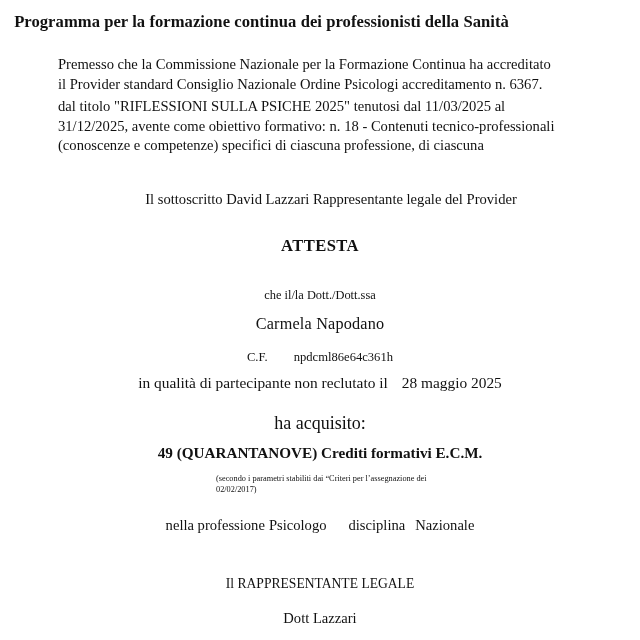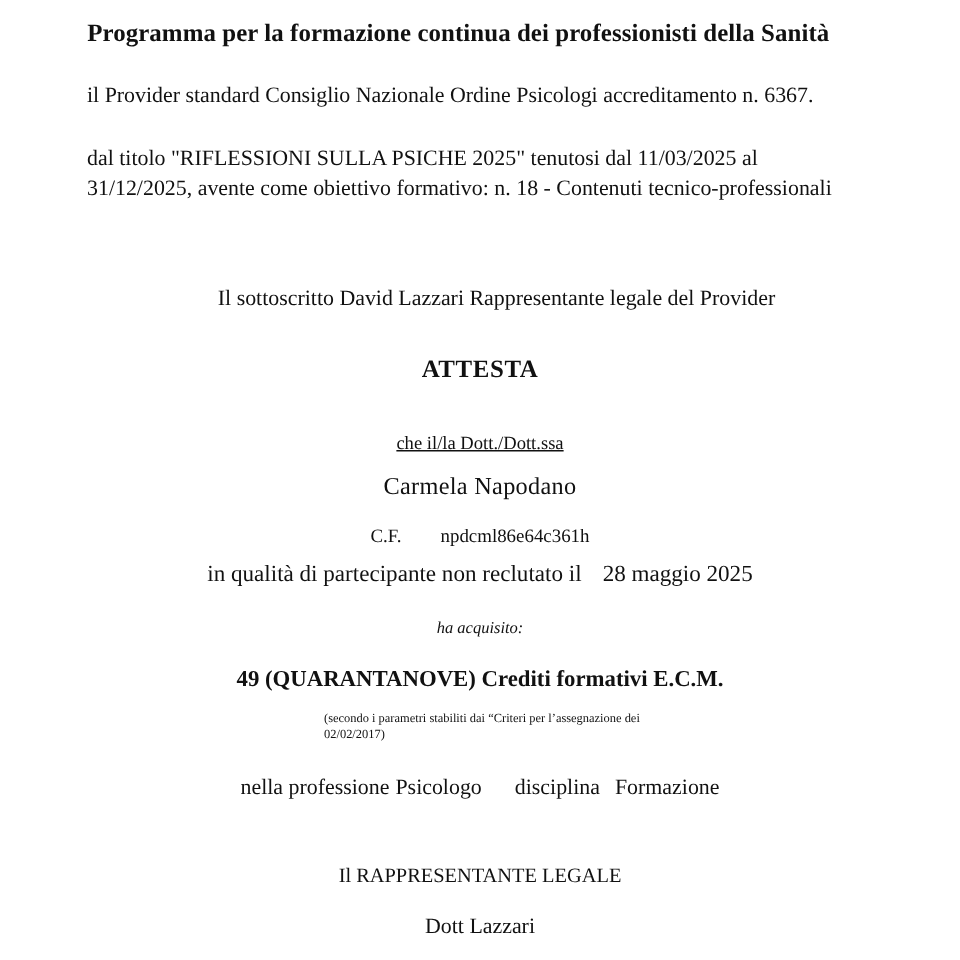--- a/index.html
+++ b/index.html
@@ -15,74 +15,75 @@
       font-family: "Liberation Serif", "DejaVu Serif", serif;
       color: #111111;
     }
     .abs { position: absolute; white-space: nowrap; }
     .title {
       left: 0; width: 523px; top: 12px;
       text-align: center;
       font-weight: bold;
       font-size: 16.6px;
       letter-spacing: 0.05px;
-      padding-left: 44px;
     }
     .para {
       left: 58px;
       font-size: 14.6px;
       line-height: 19.6px;
       white-space: normal;
       width: 580px;
     }
     .para .ln { display: block; white-space: nowrap; }
     .p1 { top: 55px; }
     .p2 { top: 97px; }
     .signer-line {
       left: 0; width: 640px; top: 191px;
       text-align: center;
       font-size: 14.6px;
       padding-left: 22px;
       box-sizing: border-box;
     }
     .center { left: 0; width: 640px; text-align: center; }
     .attesta { top: 236px; font-weight: bold; font-size: 16.6px; letter-spacing: 0.4px; }
-    .dott { top: 288px; font-size: 12.4px; text-decoration: underline; }
+    .dott { top: 288px; font-size: 12.4px; }
     .name { top: 315px; font-size: 16.2px; letter-spacing: 0.2px; text-align: center; }
     .cf { top: 350px; font-size: 12.6px; }
     .cf .lbl { display: inline-block; margin-right: 26px; }
     .qualita { top: 374px; font-size: 15.4px; }
     .qualita .date { margin-left: 14px; }
-    .acquisito { top: 413px; font-size: 11px; font-style: italic; }
+    .acquisito { top: 413px; font-size: 18px; }
     .crediti { top: 444px; font-weight: bold; font-size: 15.2px; }
     .note {
       left: 216px; top: 473px;
       font-size: 8.3px; line-height: 11px;
       white-space: normal; width: 240px;
     }
     .note .ln { display: block; white-space: nowrap; }
     .profession { top: 517px; font-size: 14.6px; }
     .profession .gap1 { margin-left: 4px; }
     .profession .gap2 { margin-left: 22px; }
     .profession .gap3 { margin-left: 10px; }
     .rep-title { top: 576px; font-size: 13.6px; }
     .rep-name { top: 610px; font-size: 14.6px; }
   </style>
 </head>
 <body>
 
 <div class="abs title">Programma per la formazione continua dei professionisti della Sanità</div>
 
 <div class="abs para p1">
+  <span class="ln">Premesso che la Commissione Nazionale per la Formazione Continua ha accreditato</span>
   <span class="ln">il Provider standard Consiglio Nazionale Ordine Psicologi accreditamento n. 6367.</span>
 </div>
 
 <div class="abs para p2">
   <span class="ln">dal titolo "RIFLESSIONI SULLA PSICHE 2025" tenutosi dal 11/03/2025 al</span>
   <span class="ln">31/12/2025, avente come obiettivo formativo: n. 18 - Contenuti tecnico-professionali</span>
+  <span class="ln">(conoscenze e competenze) specifici di ciascuna professione, di ciascuna</span>
 </div>
 
 <div class="abs signer-line">Il sottoscritto David Lazzari Rappresentante legale del Provider</div>
 
 <div class="abs center attesta">ATTESTA</div>
 
 <div class="abs center dott">che il/la Dott./Dott.ssa</div>
 
 <div class="abs center name">Carmela Napodano</div>
 
@@ -97,18 +98,18 @@
 <div class="abs center acquisito">ha acquisito:</div>
 
 <div class="abs center crediti">49 (QUARANTANOVE) Crediti formativi E.C.M.</div>
 
 <div class="abs note">
   <span class="ln">(secondo i parametri stabiliti dai “Criteri per l’assegnazione dei</span>
   <span class="ln">02/02/2017)</span>
 </div>
 
 <div class="abs center profession">
-  <span>nella professione</span><span class="gap1">Psicologo</span><span class="gap2">disciplina</span><span class="gap3">Formazione</span>
+  <span>nella professione</span><span class="gap1">Psicologo</span><span class="gap2">disciplina</span><span class="gap3">Nazionale</span>
 </div>
 
 <div class="abs center rep-title">Il RAPPRESENTANTE LEGALE</div>
 
 <div class="abs center rep-name">Dott Lazzari</div>
 
 </body></html>

